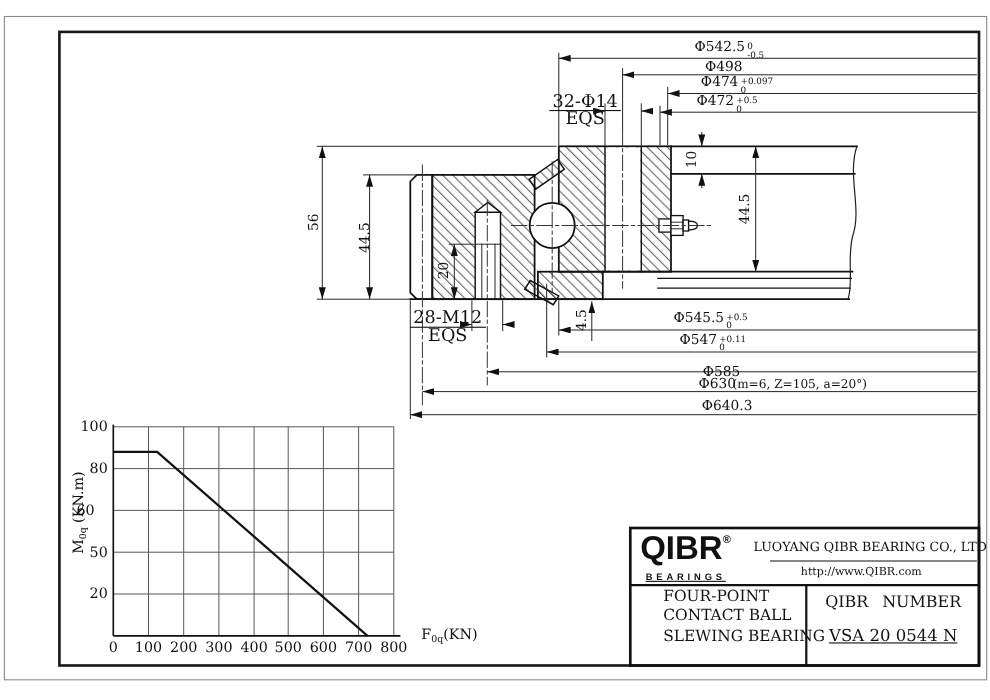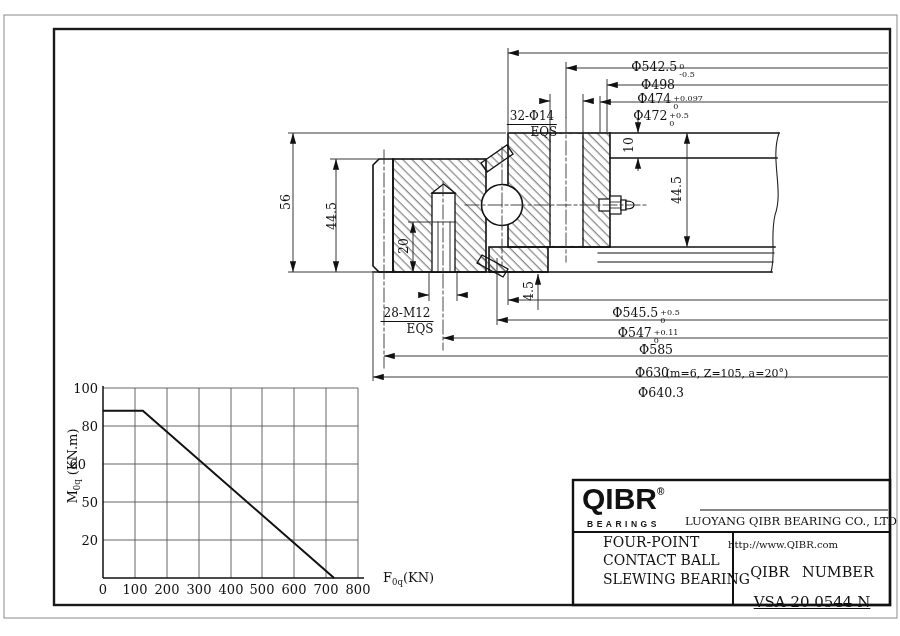--- a/index.html
+++ b/index.html
@@ -1,32 +1,32 @@
 <!DOCTYPE html>
 <html><head>
 <meta charset="utf-8">
 <style>
   html,body{margin:0;padding:0;background:#fff;}
   #sheet{position:relative;width:900px;height:636px;background:#fff;overflow:hidden;
          font-family:"DejaVu Serif",serif;color:#111;}
   #cad{position:absolute;left:0;top:0;}
   .t{position:absolute;white-space:nowrap;font-size:12.5px;color:#111;}
-  .c{transform:translate(-50%,-50%);margin-top:24px;}
+  .c{transform:translate(-50%,-50%);}
   .rot{transform:translate(-50%,-50%) rotate(-90deg);}
   .tol{display:inline-flex;flex-direction:column;justify-content:center;
        font-size:8px;line-height:7.5px;margin-left:2px;vertical-align:2px;}
-  .lbl2{display:flex;flex-direction:column;align-items:flex-end;line-height:14px;font-size:12px;}
+  .lbl2{display:flex;flex-direction:column;align-items:center;line-height:14px;font-size:16px;}
   .lbl2 .ul{border-bottom:1px solid #111;padding:0 3px 1px 3px;}
   .xt{transform:translate(-50%,0);font-size:13px;}
   .yt{width:34px;text-align:right;font-size:13px;}
   .sub{font-size:8.5px;vertical-align:-3px;margin-top:20px;}
   .axlbl{font-size:13px;}
   .logo{font-family:Liberation Sans, sans-serif;font-weight:900;font-size:30px;letter-spacing:0px;}
   .logo .reg{font-size:10px;vertical-align:14px;font-weight:700;}
-  .logosub{font-family:"Liberation Sans",sans-serif;font-weight:700;font-size:8.5px;letter-spacing:3.5px;}
+  .logosub{font-family:"Liberation Sans",sans-serif;font-weight:700;font-size:8.5px;letter-spacing:3.5px;text-decoration:underline;}
   .tb-company{font-size:11.5px;}
   .tb-url{font-size:10px;}
   .tb-prod{font-size:14px;}
   .tb-partlabel{font-size:14.5px;word-spacing:8px;}
   .tb-partnum{font-size:15px;text-decoration:underline;}
 </style>
 </head>
 <body>
 
 <div id="sheet">
@@ -198,21 +198,21 @@
 <div class="t rot" style="left:676px;top:190px">44.5</div>
 
 <div class="t c" style="left:646px;top:290px"><span>Φ545.5</span><span class="tol">
         <span>+0.5</span>
         <span>0</span>
       </span></div>
 <div class="t c" style="left:648px;top:310px"><span>Φ547</span><span class="tol">
         <span>+0.11</span>
         <span>0</span>
       </span></div>
-<div class="t c" style="left:656px;top:325px">Φ585</div>
+<div class="t c" style="left:656px;top:337px">Φ585</div>
 <div class="t c" style="left:652px;top:348px">Φ630</div>
 <div class="t c" style="left:727px;top:349px;font-size:11px">(m=6, Z=105, a=20°)</div>
 <div class="t c" style="left:661px;top:368px">Φ640.3</div>
 
 <div>
   <div class="t rot axlbl" style="left:73px;top:466px"><span>M</span><span class="sub">0q</span><span style="margin-left:4px">(KN.m)</span></div>
   <div class="t axlbl" style="left:383px;top:570px"><span>F</span><span class="sub">0q</span><span>(KN)</span></div>
 
   <div class="t yt" style="left:64px;top:381px">100</div>
   <div class="t yt" style="left:64px;top:419px">80</div>

